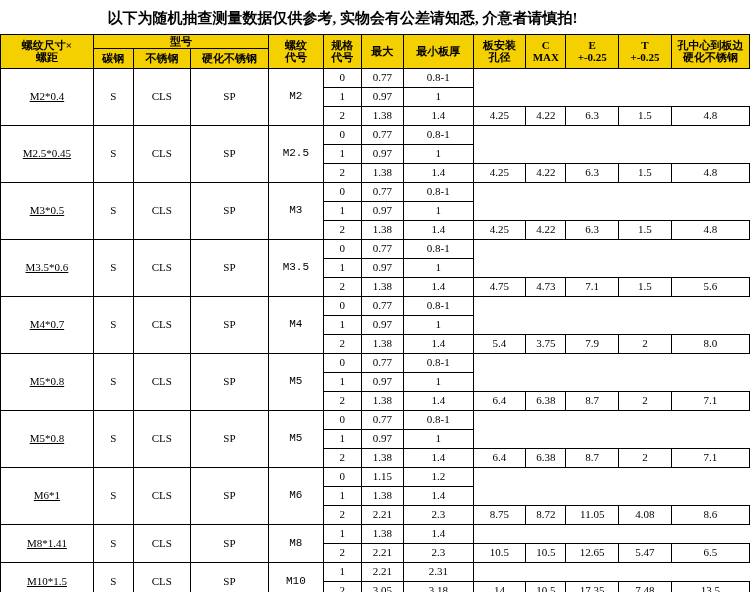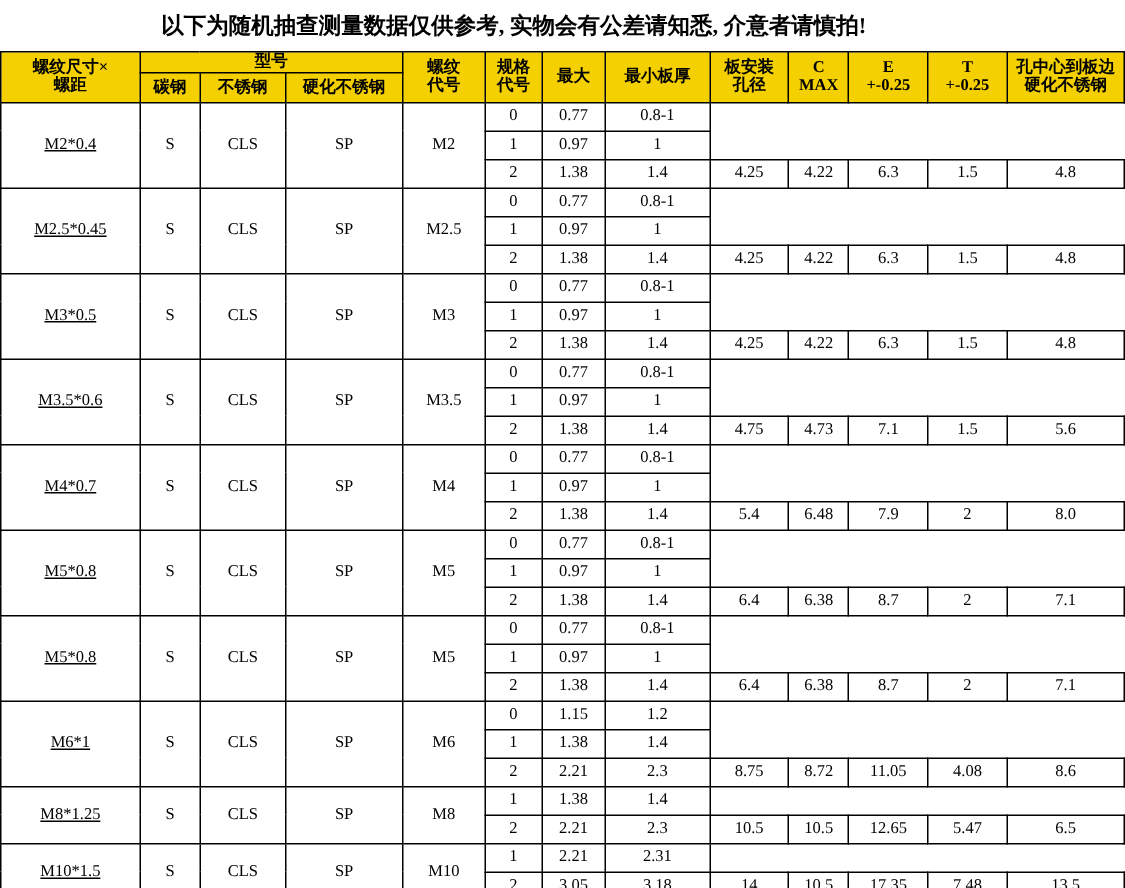--- a/index.html
+++ b/index.html
@@ -69,20 +69,21 @@
 
   td.size {
     font-size: 13px;
     text-decoration: underline;
   }
   td.letter {
     font-size: 12px;
   }
   td.code {
     font-size: 12px;
+    font-family: Liberation Mono, monospace;
   }
   td.num {
     font-size: 12px;
   }
   .rowcell {
     height: 18px;
   }
   .sub {
     font-size: 11px;
     font-weight: bold;
@@ -269,21 +270,21 @@
         <tr>
           <td class="rowcell num">1</td>
           <td class="rowcell num">0.97</td>
           <td class="rowcell num">1</td>
         </tr>
         <tr>
           <td class="rowcell num">2</td>
           <td class="rowcell num">1.38</td>
           <td class="rowcell num">1.4</td>
           <td class="rowcell num">5.4</td>
-          <td class="rowcell num">6.48</td>
+          <td class="rowcell num">3.75</td>
           <td class="rowcell num">7.9</td>
           <td class="rowcell num">2</td>
           <td class="rowcell num">8.0</td>
         </tr>
         <tr>
           <td class="rowcell size" rowspan="3">M5*0.8</td>
           <td class="rowcell letter" rowspan="3">S</td>
           <td class="rowcell letter" rowspan="3">CLS</td>
           <td class="rowcell letter" rowspan="3">SP</td>
           <td class="rowcell code" rowspan="3">M5</td>
@@ -350,21 +351,21 @@
           <td class="rowcell num">2</td>
           <td class="rowcell num">2.21</td>
           <td class="rowcell num">2.3</td>
           <td class="rowcell num">8.75</td>
           <td class="rowcell num">8.72</td>
           <td class="rowcell num">11.05</td>
           <td class="rowcell num">4.08</td>
           <td class="rowcell num">8.6</td>
         </tr>
         <tr>
-          <td class="rowcell size" rowspan="2">M8*1.25</td>
+          <td class="rowcell size" rowspan="2">M8*1.41</td>
           <td class="rowcell letter" rowspan="2">S</td>
           <td class="rowcell letter" rowspan="2">CLS</td>
           <td class="rowcell letter" rowspan="2">SP</td>
           <td class="rowcell code" rowspan="2">M8</td>
           <td class="rowcell num">1</td>
           <td class="rowcell num">1.38</td>
           <td class="rowcell num">1.4</td>
         </tr>
         <tr>
           <td class="rowcell num">2</td>

